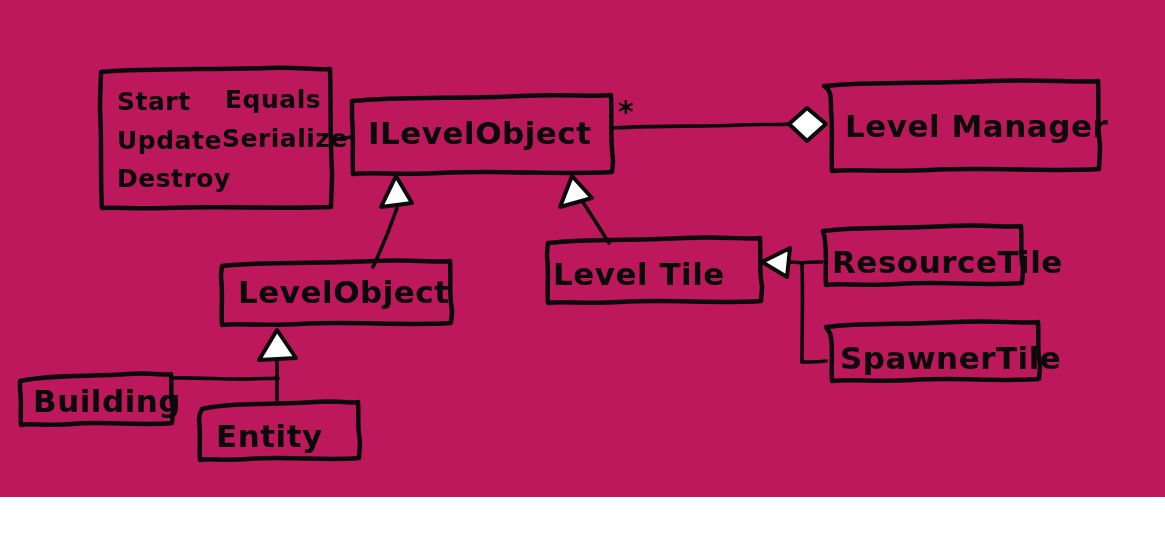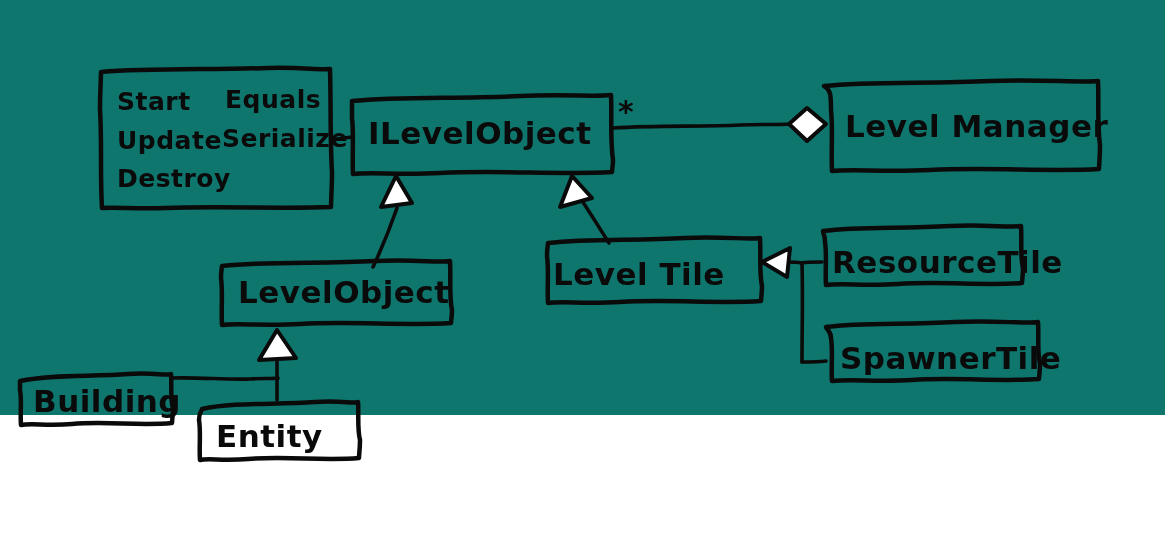--- a/index.html
+++ b/index.html
@@ -10,22 +10,22 @@
   }
   body {
     width: 1165px;
     height: 555px;
     overflow: hidden;
     font-family: "DejaVu Sans", sans-serif;
   }
   #canvas-wrap {
     position: relative;
     width: 1165px;
-    height: 415px;
-    background: #0f766e;
+    height: 497px;
+    background: #be185d;
   }
   svg#diagram {
     display: block;
     width: 1165px;
     height: 555px;
   }
   .stroke {
     fill: none;
     stroke: #0a0a0a;
     stroke-linecap: round;

